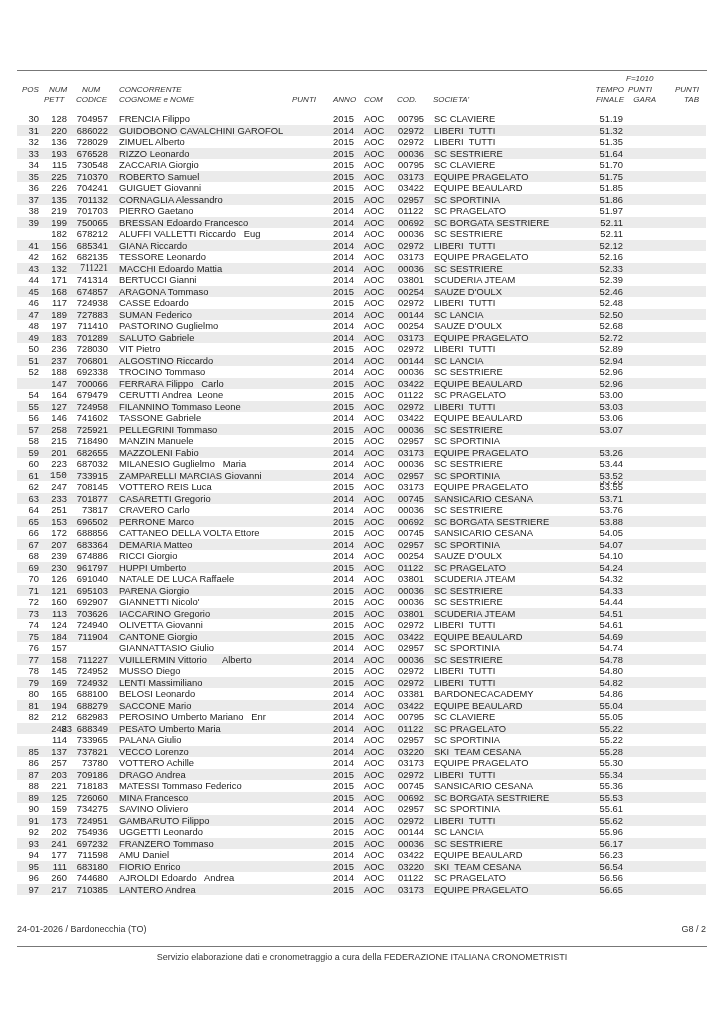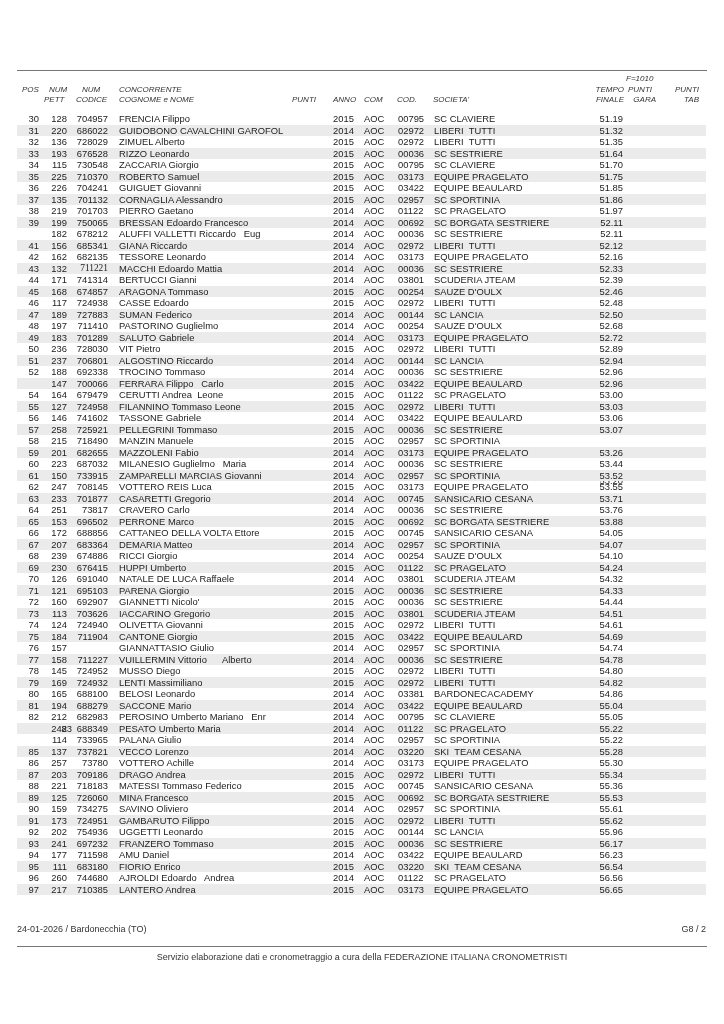--- a/index.html
+++ b/index.html
@@ -387,21 +387,21 @@
       <span class="c-cod" style="white-space: pre;">687032</span>
       <span class="c-name" style="white-space: pre;">MILANESIO Guglielmo   Maria</span>
       <span class="c-anno" style="white-space: pre;">2014</span>
       <span class="c-com" style="white-space: pre;">AOC</span>
       <span class="c-code" style="white-space: pre;">00036</span>
       <span class="c-soc" style="white-space: pre;">SC SESTRIERE</span>
       <span class="c-time" style="white-space: pre;">53.44</span>
     </div>
     <div class="row alt">
       <span class="c-pos" style="white-space: pre;">61</span>
-      <span class="c-pett" style="white-space: pre;">150</span>
+      <span class="c-pett" style="white-space: pre; font-family: Liberation Mono, monospace;">150</span>
       <span class="c-cod" style="white-space: pre;">733915</span>
       <span class="c-name" style="white-space: pre;">ZAMPARELLI MARCIAS Giovanni</span>
       <span class="c-anno" style="white-space: pre;">2014</span>
       <span class="c-com" style="white-space: pre;">AOC</span>
       <span class="c-code" style="white-space: pre;">02957</span>
       <span class="c-soc" style="white-space: pre;">SC SPORTINIA</span>
       <span class="c-time" style="white-space: pre;">53.52</span>
     </div>
     <div class="row">
       <span class="c-pos" style="white-space: pre;">62</span>
@@ -476,21 +476,21 @@
       <span class="c-name" style="white-space: pre;">RICCI Giorgio</span>
       <span class="c-anno" style="white-space: pre;">2014</span>
       <span class="c-com" style="white-space: pre;">AOC</span>
       <span class="c-code" style="white-space: pre;">00254</span>
       <span class="c-soc" style="white-space: pre;">SAUZE D'OULX</span>
       <span class="c-time" style="white-space: pre;">54.10</span>
     </div>
     <div class="row alt">
       <span class="c-pos" style="white-space: pre;">69</span>
       <span class="c-pett" style="white-space: pre;">230</span>
-      <span class="c-cod" style="white-space: pre;">676415</span>
+      <span class="c-cod" style="white-space: pre;">961797</span>
       <span class="c-name" style="white-space: pre;">HUPPI Umberto</span>
       <span class="c-anno" style="white-space: pre;">2015</span>
       <span class="c-com" style="white-space: pre;">AOC</span>
       <span class="c-code" style="white-space: pre;">01122</span>
       <span class="c-soc" style="white-space: pre;">SC PRAGELATO</span>
       <span class="c-time" style="white-space: pre;">54.24</span>
     </div>
     <div class="row">
       <span class="c-pos" style="white-space: pre;">70</span>
       <span class="c-pett" style="white-space: pre;">126</span>

